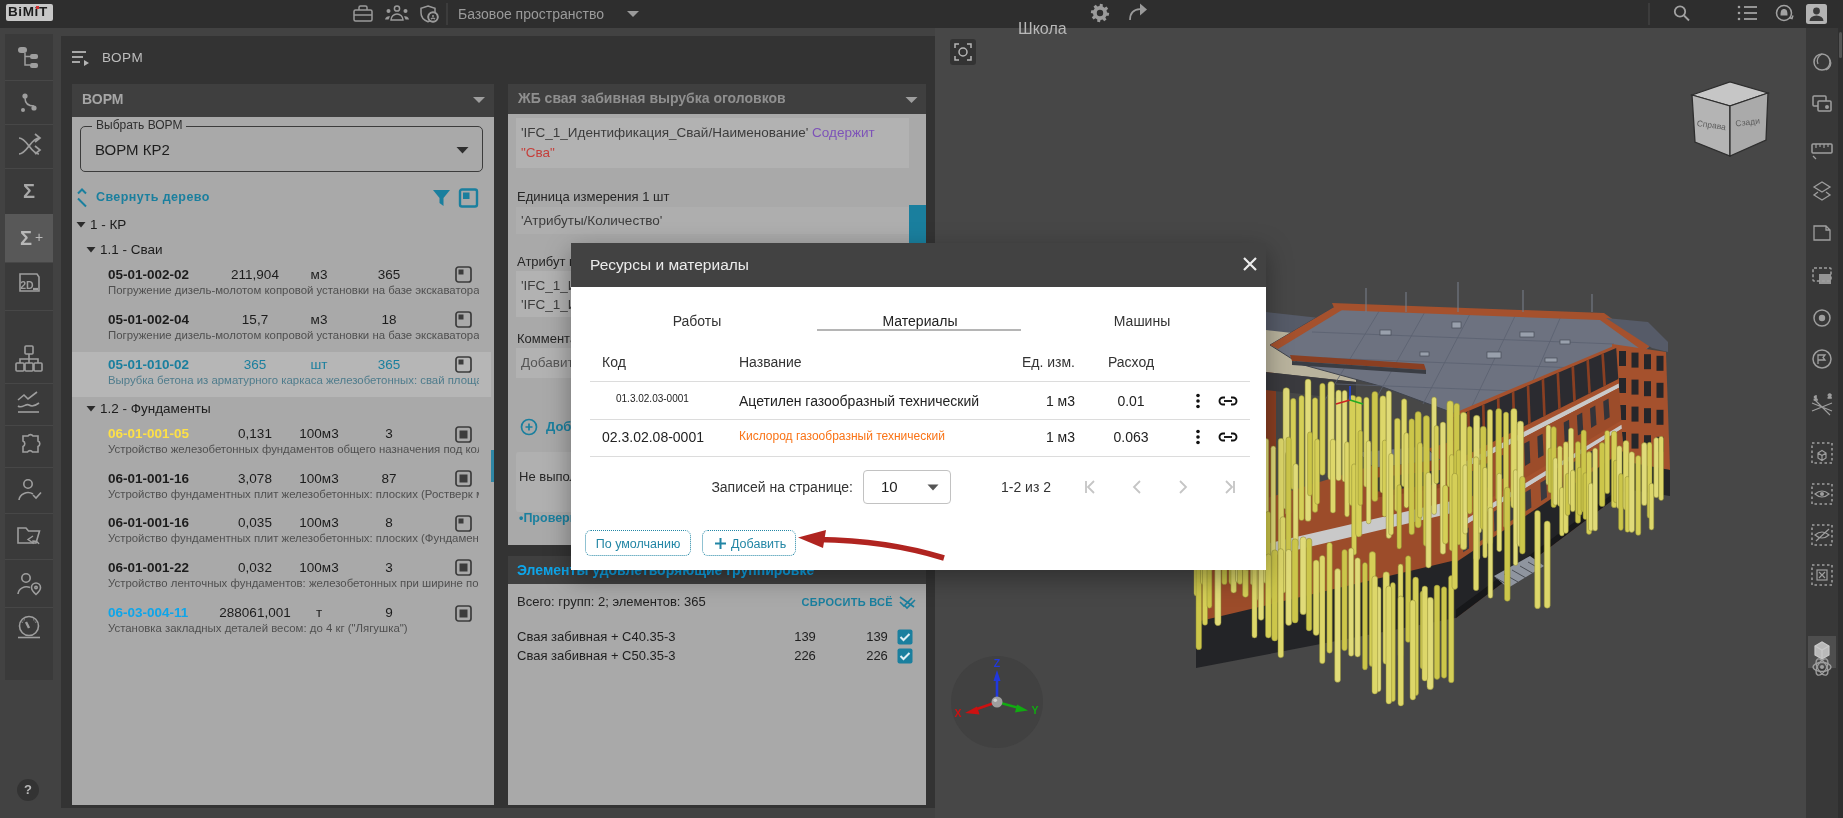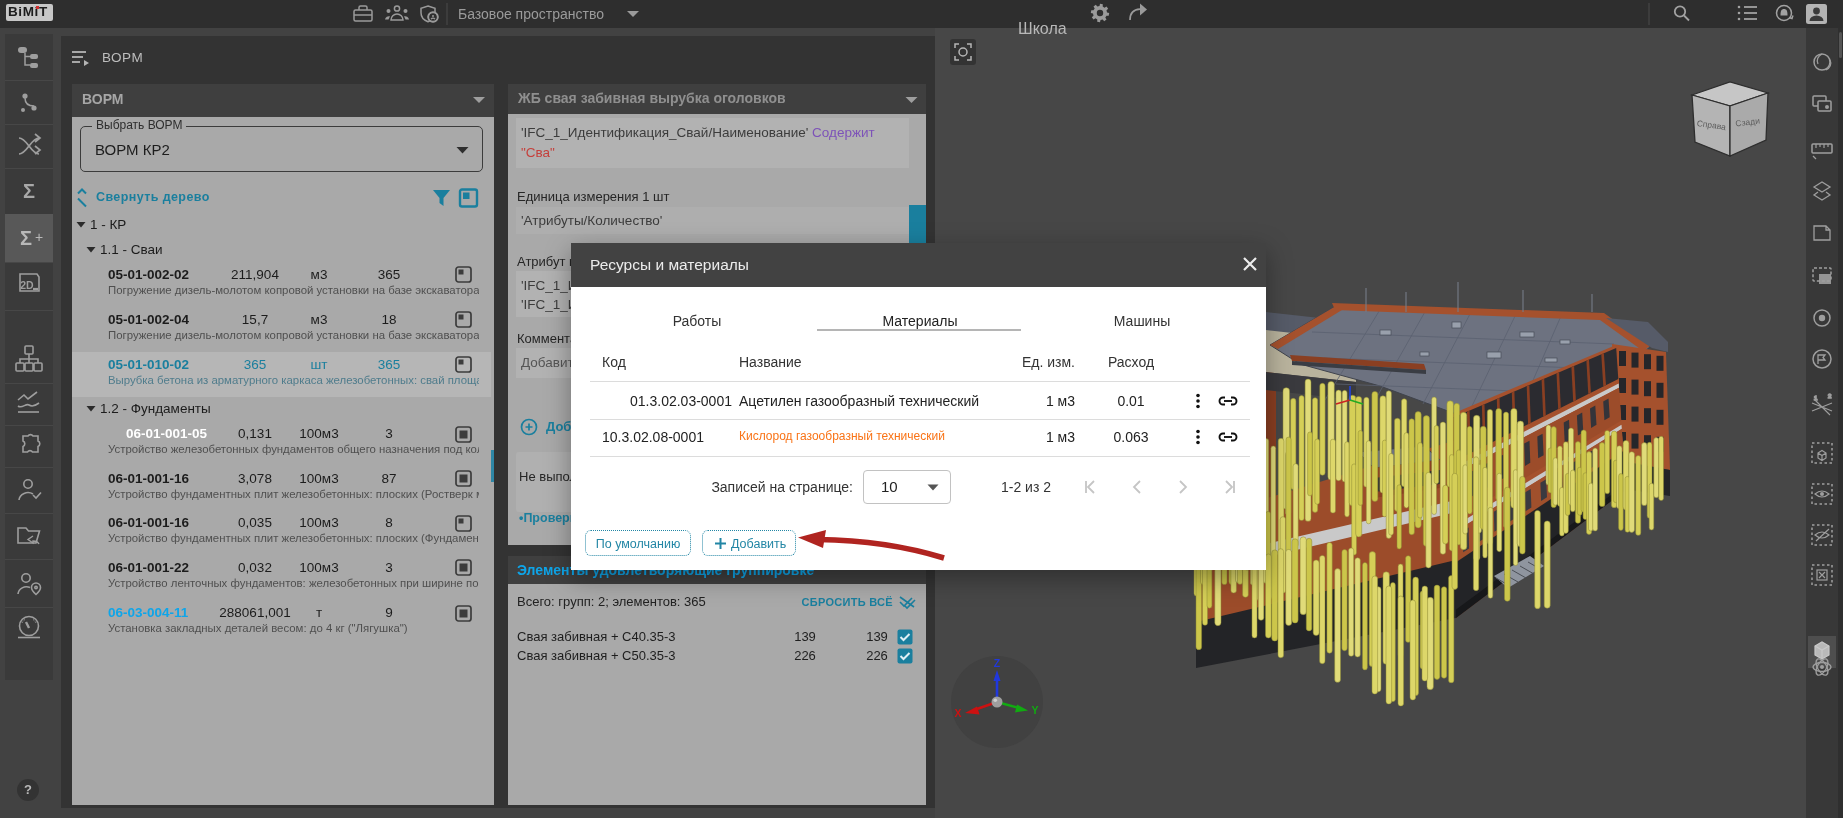--- a/index.html
+++ b/index.html
@@ -548,21 +548,21 @@
 <div class="txt" style="left:389px;top:356.5px;font-size:13.5px;color:#1a7f9e;transform:translateX(-50%)">365</div>
 <svg class="abs" style="left:455px;top:356.0px" width="17" height="17" viewBox="0 0 17 17">
     <rect x="1" y="1" width="15" height="15" rx="2.5" fill="none" stroke="#3c3c3c" stroke-width="1.7"></rect>
     <rect x="3.5" y="3.5" width="5" height="5" fill="#3c3c3c"></rect>
   </svg>
 <div class="txt" style="left:108px;top:373.5px;font-size:11.4px;color:#4f7c8c;max-width:371px;overflow:hidden">Вырубка бетона из арматурного каркаса железобетонных: свай площадью...</div>
 <svg class="abs" style="left:86px;top:405px" width="10" height="7" viewBox="0 0 10 7">
     <polygon points="0.5,1 9.5,1 5,6.5" fill="#2b2b2b"></polygon>
   </svg>
 <div class="txt" style="left:100px;top:401px;font-size:13.5px;color:#1c1c1c">1.2 - Фундаменты</div>
-<div class="txt" style="left:126px;top:426.0px;font-size:13.5px;font-weight:bold;color:#ffffff">06-01-001-05</div>
+<div class="txt" style="left:108px;top:426.0px;font-size:13.5px;font-weight:bold;color:#fde047">06-01-001-05</div>
 <div class="txt" style="left:255px;top:426.0px;font-size:13.5px;color:#1c1c1c;transform:translateX(-50%)">0,131</div>
 <div class="txt" style="left:319px;top:426.0px;font-size:13.5px;color:#1c1c1c;transform:translateX(-50%)">100м3</div>
 <div class="txt" style="left:389px;top:426.0px;font-size:13.5px;color:#1c1c1c;transform:translateX(-50%)">3</div>
 <svg class="abs" style="left:455px;top:425.5px" width="17" height="17" viewBox="0 0 17 17">
     <rect x="1" y="1" width="15" height="15" rx="2.5" fill="none" stroke="#3c3c3c" stroke-width="1.7"></rect>
     <rect x="4.5" y="4.5" width="8" height="8" fill="#3c3c3c"></rect>
   </svg>
 <div class="txt" style="left:108px;top:443.0px;font-size:11.4px;color:#4f4f4f;max-width:371px;overflow:hidden">Устройство железобетонных фундаментов общего назначения под колонн...</div>
 <div class="txt" style="left:108px;top:470.5px;font-size:13.5px;font-weight:bold;color:#1c1c1c">06-01-001-16</div>
 <div class="txt" style="left:255px;top:470.5px;font-size:13.5px;color:#1c1c1c;transform:translateX(-50%)">3,078</div>
@@ -663,36 +663,36 @@
 <div class="txt" style="left:920px;top:313px;font-size:14px;color:#222;transform:translateX(-50%)">Материалы</div>
 <div class="abs" style="left:817px;top:329px;width:204px;height:2px;background:#b5b5b5"></div>
 <div class="txt" style="left:1142px;top:313px;font-size:14px;color:#333;transform:translateX(-50%)">Машины</div>
 <div class="txt" style="left:602px;top:354px;font-size:14px;color:#333">Код</div>
 <div class="txt" style="left:739px;top:354px;font-size:14px;color:#333">Название</div>
 <div class="txt" style="left:1075px;top:354px;font-size:14px;color:#333;transform:translateX(-100%)">Ед. изм.</div>
 <div class="txt" style="left:1131px;top:354px;font-size:14px;color:#333;transform:translateX(-50%)">Расход</div>
 <div class="abs" style="left:590px;top:381px;width:660px;height:1px;background:#dcdcdc"></div>
 <div class="abs" style="left:590px;top:419px;width:660px;height:1px;background:#dcdcdc"></div>
 <div class="abs" style="left:590px;top:456px;width:660px;height:1px;background:#dcdcdc"></div>
-<div class="txt" style="left:630px;top:393px;font-size:14px;color:#222">01.3.02.03-0001</div>
+<div class="txt" style="left:616px;top:393px;font-size:10px;color:#222">01.3.02.03-0001</div>
 <div class="txt" style="left:739px;top:393px;font-size:14px;color:#222">Ацетилен газообразный технический</div>
 <div class="txt" style="left:1075px;top:393px;font-size:14px;color:#222;transform:translateX(-100%)">1 м3</div>
 <div class="txt" style="left:1131px;top:393px;font-size:14px;color:#222;transform:translateX(-50%)">0.01</div>
 <svg class="abs" style="left:1194px;top:393px" width="8" height="16" viewBox="0 0 8 16">
 <circle cx="4" cy="2.5" r="1.8" fill="#111"></circle>
     <circle cx="4" cy="8" r="1.8" fill="#111"></circle>
     <circle cx="4" cy="13.5" r="1.8" fill="#111"></circle>
   </svg>
 <svg class="abs" style="left:1217px;top:394px" width="22" height="14" viewBox="0 0 22 14">
 <g stroke="#111" stroke-width="1.9" fill="none">
 <path d="M8,3.5 H6 a3.5,3.5 0 0 0 0,7 h2 M14,3.5 h2 a3.5,3.5 0 0 1 0,7 h-2"></path>
 <line x1="7" y1="7" x2="15" y2="7"></line>
     </g>
   </svg>
-<div class="txt" style="left:602px;top:429px;font-size:14px;color:#222">10.3.02.08-0001</div>
+<div class="txt" style="left:602px;top:429px;font-size:14px;color:#222">02.3.02.08-0001</div>
 <div class="txt" style="left:739px;top:429px;font-size:12px;color:#f97316">Кислород газообразный технический</div>
 <div class="txt" style="left:1075px;top:429px;font-size:14px;color:#222;transform:translateX(-100%)">1 м3</div>
 <div class="txt" style="left:1131px;top:429px;font-size:14px;color:#222;transform:translateX(-50%)">0.063</div>
 <svg class="abs" style="left:1194px;top:429px" width="8" height="16" viewBox="0 0 8 16">
 <circle cx="4" cy="2.5" r="1.8" fill="#111"></circle>
     <circle cx="4" cy="8" r="1.8" fill="#111"></circle>
     <circle cx="4" cy="13.5" r="1.8" fill="#111"></circle>
   </svg>
 <svg class="abs" style="left:1217px;top:430px" width="22" height="14" viewBox="0 0 22 14">
 <g stroke="#111" stroke-width="1.9" fill="none">

